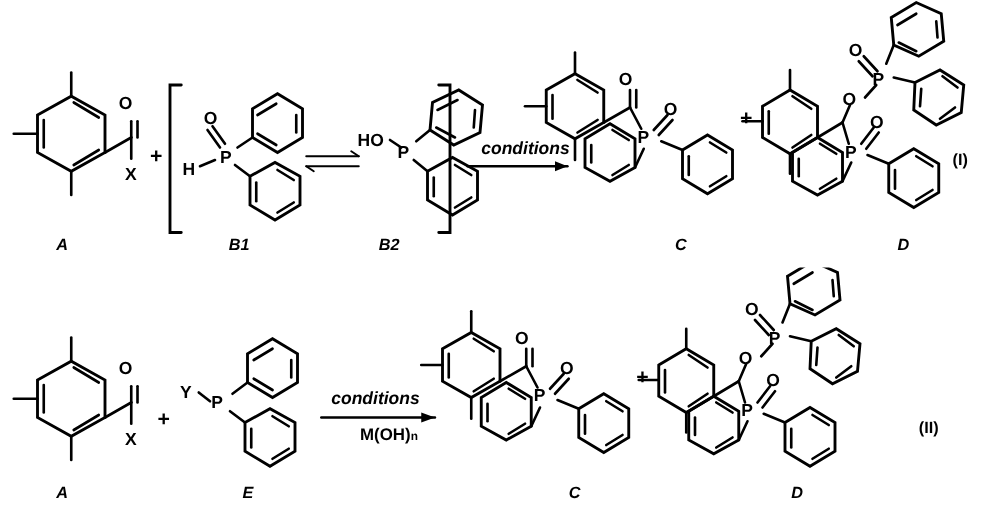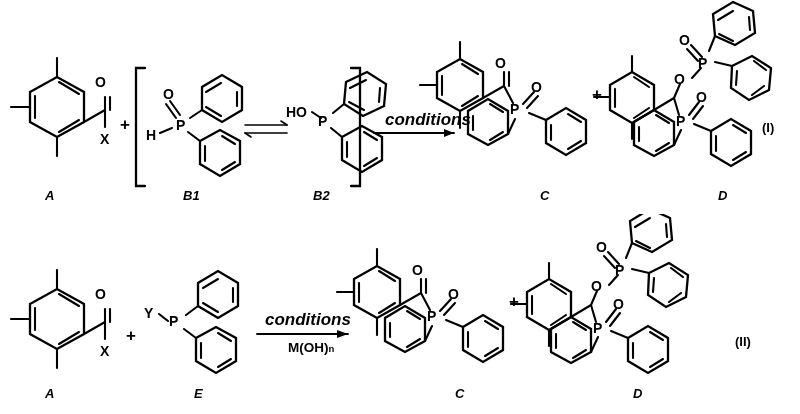--- a/index.html
+++ b/index.html
@@ -5,21 +5,21 @@
 <style>
   html,body{margin:0;padding:0;background:#ffffff;}
   body{width:800px;height:414px;overflow:hidden;
        font-family:"Liberation Sans", sans-serif;color:#000;}
   #scheme{position:relative;width:800px;height:414px;background:#fff;}
   svg{display:block;}
   .struct-label{font-weight:bold;font-style:italic;font-size:13px;
                 font-family:"Liberation Sans",sans-serif;}
   .atom{font-weight:bold;font-size:14px;font-family:"Liberation Sans",sans-serif;}
   .plus{font-weight:bold;font-size:17px;font-family:"Liberation Sans",sans-serif;}
-  .cond{font-weight:bold;font-style:italic;font-size:17px;
+  .cond{font-weight:bold;font-style:italic;font-size:14px;
         font-family:"Liberation Sans",sans-serif;}
   .reagent{font-weight:bold;font-size:13.5px;font-family:"Liberation Sans",sans-serif;padding-left:12px;}
   .eqnum{font-weight:bold;font-size:13px;font-family:"Liberation Sans",sans-serif;}
   .sub{font-weight:bold;font-size:9.5px;font-family:"Liberation Sans",sans-serif;}
 </style>
 </head>
 <body>
 
 <div id="scheme">
 
@@ -190,21 +190,21 @@
     <text x="674" y="84" class="atom" fill="#000" stroke="none">O</text>
     <text x="679" y="45" class="atom" fill="#000" stroke="none">O</text>
     <text x="698" y="68" class="atom" fill="#000" stroke="none">P</text>
     <text x="696" y="102" class="atom" fill="#000" stroke="none">O</text>
     <text x="676" y="126" class="atom" fill="#000" stroke="none">P</text>
   </g>
 </svg>
 
 <div style="position:absolute;left:45px;top:188px;" class="struct-label">A</div>
 <div style="position:absolute;left:183px;top:188px;text-align:center;" class="struct-label">B1</div>
-<div style="position:absolute;left:313px;top:188px;" class="struct-label">B2</div>
+<div style="position:absolute;left:303px;top:188px;" class="struct-label">B2</div>
 <div style="position:absolute;left:540px;top:188px;" class="struct-label">C</div>
 <div style="position:absolute;left:718px;top:188px;" class="struct-label">D</div>
 <div style="position:absolute;left:385px;top:110px;" class="cond">conditions</div>
 <div style="position:absolute;left:762px;top:120px;" class="eqnum">(I)</div>
 
 <svg width="800" height="200" style="position:absolute;left:0;top:214px;">
   <g stroke="#000" stroke-width="2.1" fill="none" stroke-linecap="round">
 
     <g>
       <polygon points="30,90 57,75 84,90 84,120 57,135 30,120" stroke-width="2.3"></polygon>

